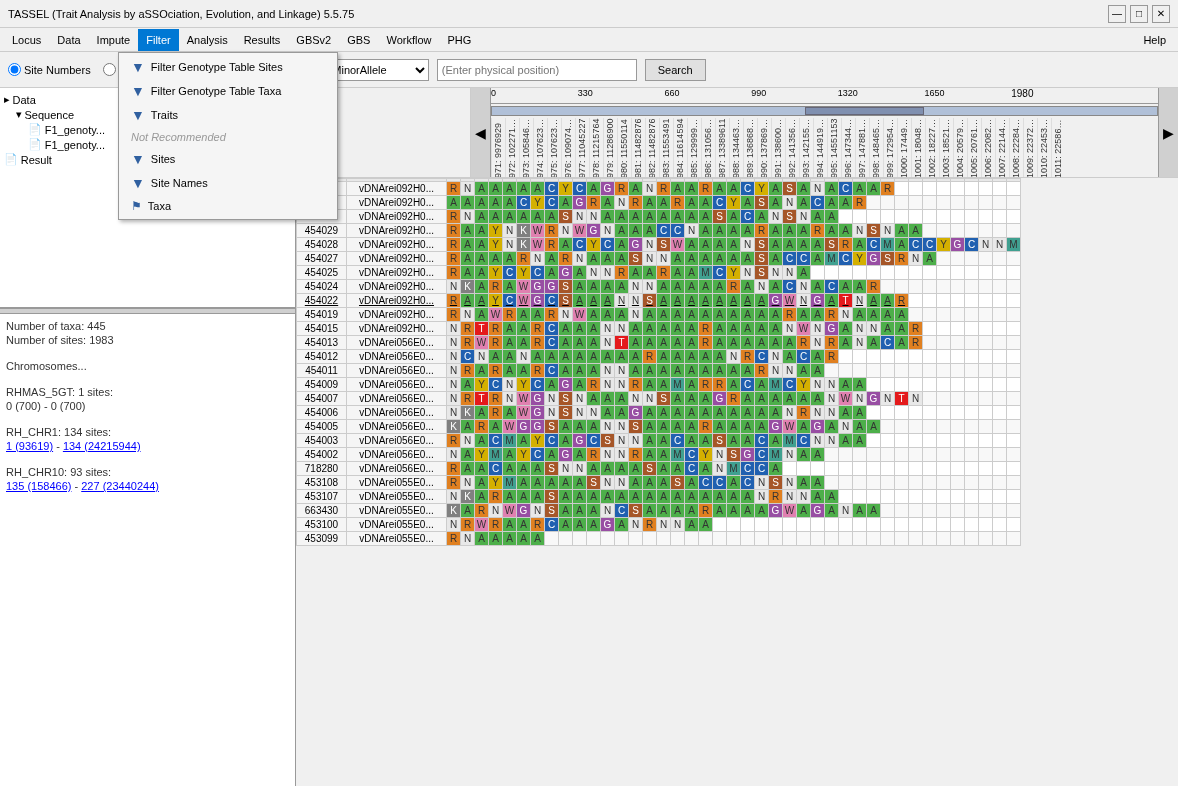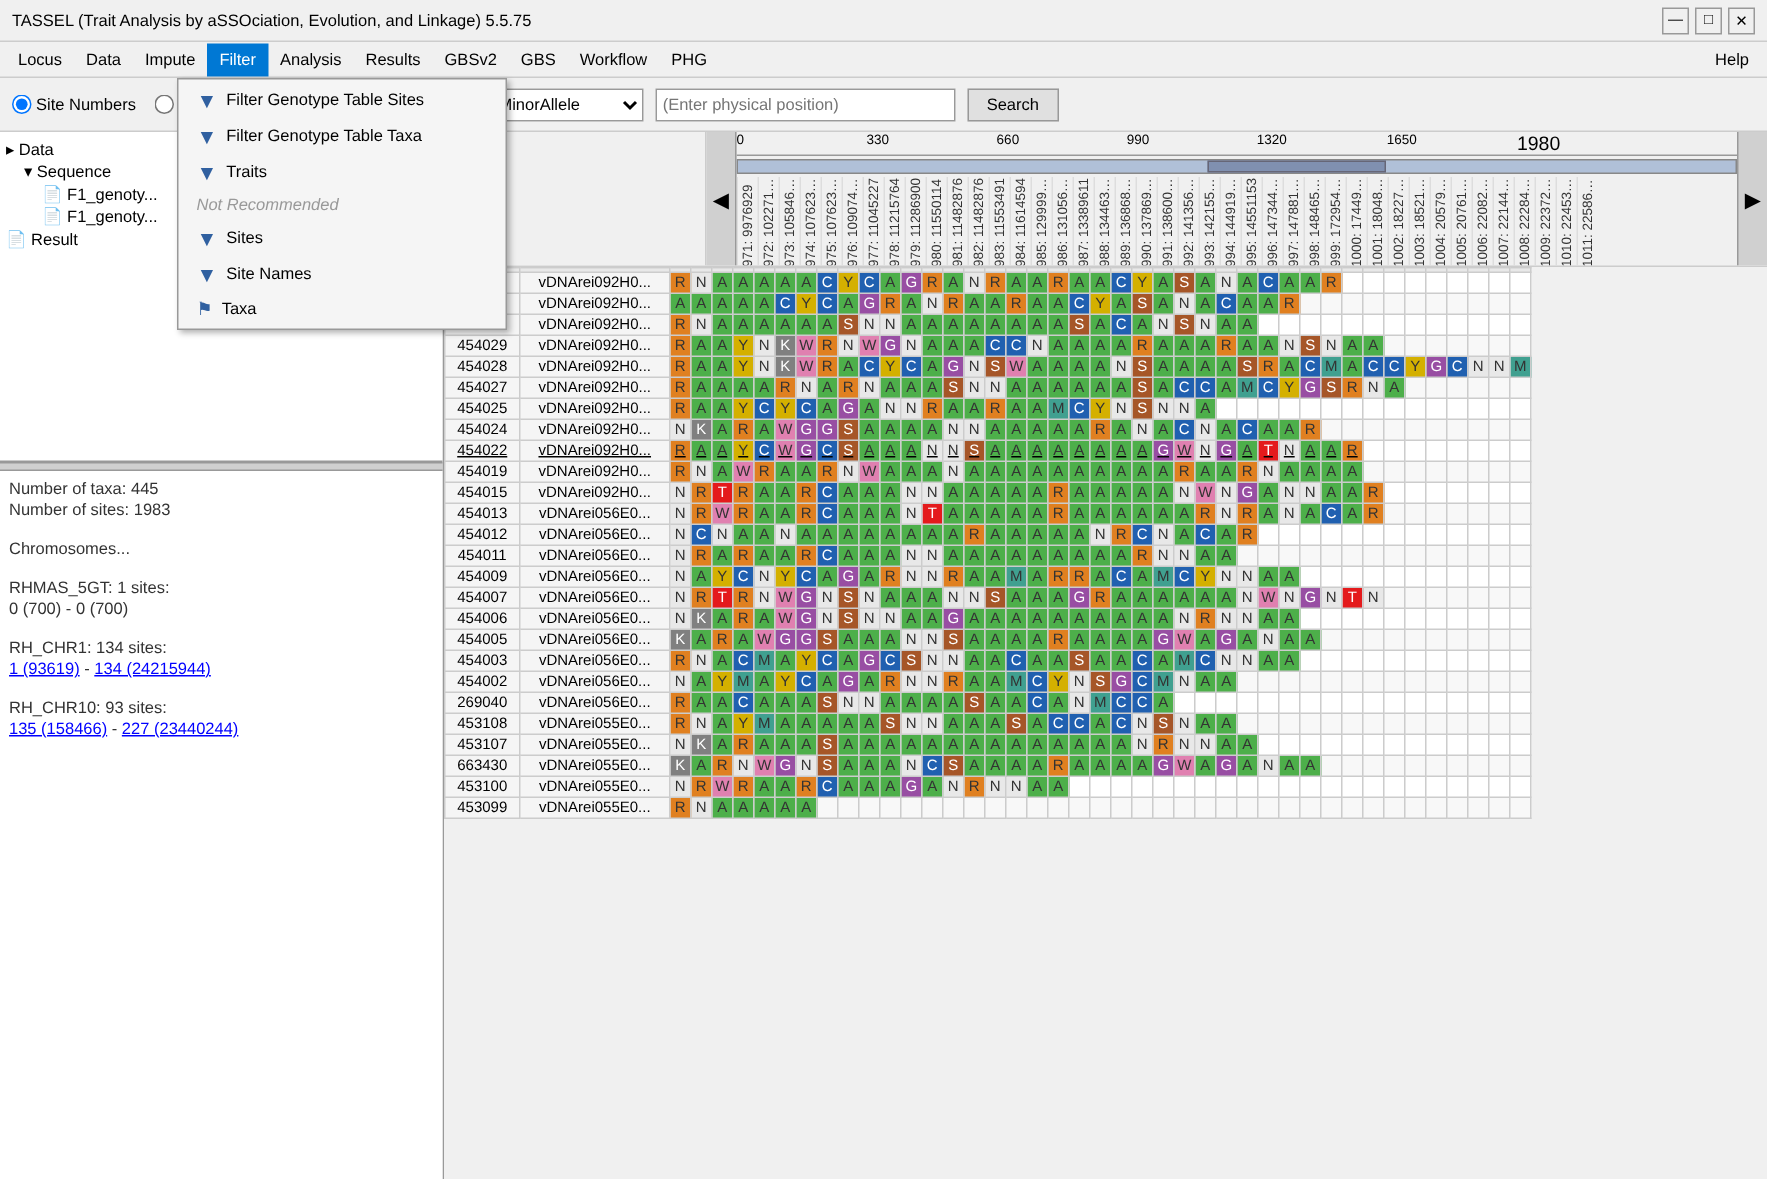--- a/index.html
+++ b/index.html
@@ -308,21 +308,21 @@
       <div style="width:20px; background:#d0d0d0; border-right:1px solid #999; display:flex; align-items:center; justify-content:center; cursor:pointer; font-size:14px;">◀</div>
       <div style="flex:1; position:relative; overflow:hidden;">
 
         <div style="height:16px; position:relative; border-bottom:1px solid #999;">
           <span style="position:absolute; left:0; font-size:9px;">0</span>
           <span style="position:absolute; left:13%; font-size:9px;">330</span>
           <span style="position:absolute; left:26%; font-size:9px;">660</span>
           <span style="position:absolute; left:39%; font-size:9px;">990</span>
           <span style="position:absolute; left:52%; font-size:9px;">1320</span>
           <span style="position:absolute; left:65%; font-size:9px;">1650</span>
-          <span style="position:absolute; left:78%; font-size:13px;text-align:right;">1980</span>
+          <span style="position:absolute; left:78%; font-size:10px;text-align:right;">1980</span>
         </div>
 
         <div style="height:10px; background:#b0c0d8; border:1px solid #888; margin:2px 0; position:relative;">
           <div style="position:absolute; left:47%; width:18%; height:100%; background:#8090b0; border:1px solid #667;"></div>
         </div>
 
         <div style="display:flex; height:60px; overflow:hidden;">
 
         <div style="writing-mode: vertical-rl; transform: rotate(180deg); font-size: 9px; padding: 0px 1px; border-right: 1px solid rgb(221, 221, 221); white-space: nowrap; overflow: hidden; text-overflow: ellipsis; text-align: left; min-width: 14px; max-width: 14px; color: rgb(51, 51, 51);">971: 9976929</div>
             <div style="writing-mode: vertical-rl; transform: rotate(180deg); font-size: 9px; padding: 0px 1px; border-right: 1px solid rgb(221, 221, 221); white-space: nowrap; overflow: hidden; text-overflow: ellipsis; text-align: left; min-width: 14px; max-width: 14px; color: rgb(51, 51, 51);">972: 10227176</div>
@@ -1312,21 +1312,21 @@
               <td style="min-width: 14px; max-width: 14px; padding: 1px 0px; text-align: center; font-size: 10px;"></td>
               <td style="min-width: 14px; max-width: 14px; padding: 1px 0px; text-align: center; font-size: 10px;"></td>
               <td style="min-width: 14px; max-width: 14px; padding: 1px 0px; text-align: center; font-size: 10px;"></td>
               <td style="min-width: 14px; max-width: 14px; padding: 1px 0px; text-align: center; font-size: 10px;"></td>
               <td style="min-width: 14px; max-width: 14px; padding: 1px 0px; text-align: center; font-size: 10px;"></td>
               <td style="min-width: 14px; max-width: 14px; padding: 1px 0px; text-align: center; font-size: 10px;"></td>
               <td style="min-width: 14px; max-width: 14px; padding: 1px 0px; text-align: center; font-size: 10px;"></td>
               <td style="min-width: 14px; max-width: 14px; padding: 1px 0px; text-align: center; font-size: 10px;"></td>
             </tr>
             <tr style="background: white;">
-              <td class="row-id">269040</td>
+              <td class="row-id">718280</td>
               <td class="row-name">vDNArei056E0...</td>
               <td style="min-width: 14px; max-width: 14px; padding: 1px 0px; text-align: center; font-size: 10px; background: rgb(224, 128, 32); color: rgb(51, 51, 51);">R</td>
               <td style="min-width: 14px; max-width: 14px; padding: 1px 0px; text-align: center; font-size: 10px; background: rgb(77, 175, 74); color: rgb(51, 51, 51);">A</td>
               <td style="min-width: 14px; max-width: 14px; padding: 1px 0px; text-align: center; font-size: 10px; background: rgb(77, 175, 74); color: rgb(51, 51, 51);">A</td>
               <td style="min-width: 14px; max-width: 14px; padding: 1px 0px; text-align: center; font-size: 10px; background: rgb(32, 96, 176); color: white;">C</td>
               <td style="min-width: 14px; max-width: 14px; padding: 1px 0px; text-align: center; font-size: 10px; background: rgb(77, 175, 74); color: rgb(51, 51, 51);">A</td>
               <td style="min-width: 14px; max-width: 14px; padding: 1px 0px; text-align: center; font-size: 10px; background: rgb(77, 175, 74); color: rgb(51, 51, 51);">A</td>
               <td style="min-width: 14px; max-width: 14px; padding: 1px 0px; text-align: center; font-size: 10px; background: rgb(77, 175, 74); color: rgb(51, 51, 51);">A</td>
               <td style="min-width: 14px; max-width: 14px; padding: 1px 0px; text-align: center; font-size: 10px; background: rgb(166, 86, 40); color: white;">S</td>
               <td style="min-width: 14px; max-width: 14px; padding: 1px 0px; text-align: center; font-size: 10px; background: rgb(232, 232, 232); color: rgb(51, 51, 51);">N</td>

